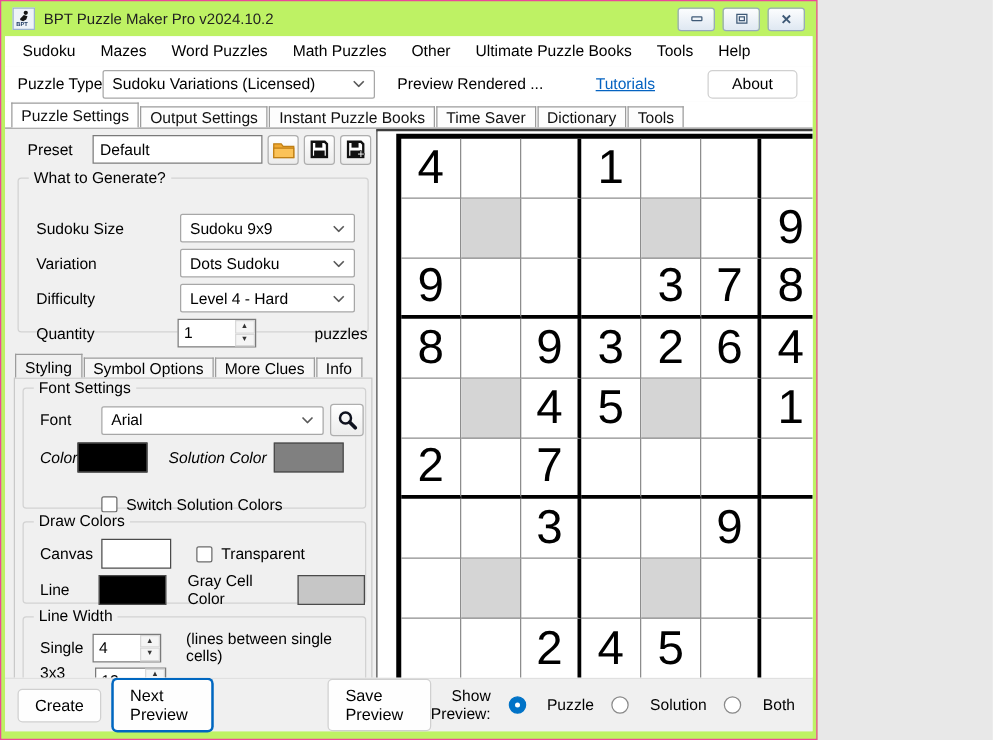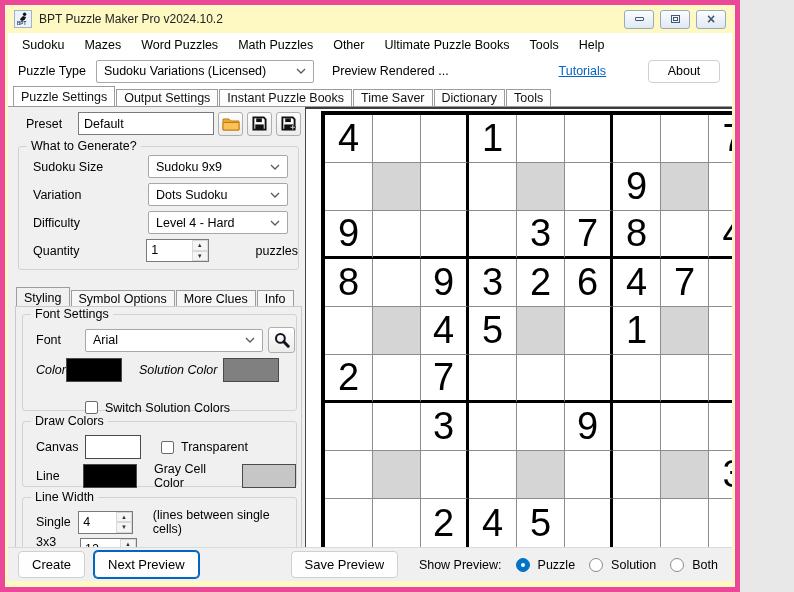--- a/index.html
+++ b/index.html
@@ -1,20 +1,20 @@
 <!DOCTYPE html>
 <html><head>
 <meta charset="utf-8">
 <style>
   * { box-sizing: border-box; margin: 0; padding: 0; }
   html,body { width:794px; height:592px; }
   body { font-family: "Liberation Sans", sans-serif; background:#e8e8e8; }
 
-  .window { position:relative; width:740px; height:592px; background:#fef9c3;
-            border:5px solid #ec4899; overflow:hidden; }
+  .window { position:relative; width:654px; height:592px; background:#bef264;
+            border:1px solid #ec4899; overflow:hidden; }
 
   
   .titlebar { height:28px; display:flex; align-items:center; padding:0 9px; gap:7px; }
   .app-icon { width:18px; height:18px; background:#eef3f9; border:1px solid #9db4cf; display:flex; align-items:center; justify-content:center; }
   .title-text { font-size:12px; color:#222; }
   .win-btns { margin-left:auto; display:flex; gap:6px; }
   .win-btn { width:30px; height:19px; border:1px solid #97a9bd; border-radius:3px;
              background:linear-gradient(#fcfdfe,#dfe8f2); display:flex; align-items:center;
              justify-content:center; color:#3f5a77; }
   .min-glyph { width:9px; height:4px; border:1px solid #3f5a77; border-radius:1px; }
@@ -23,21 +23,21 @@
   .close-glyph { font-size:14px; font-weight:bold; line-height:1; margin-top:-1px; }
 
   
   .app { position:absolute; left:3px; right:3px; top:28px; bottom:6px; background:#f0f0f0;
          display:flex; flex-direction:column; }
 
   .menubar { background:#fff; height:24px; display:flex; align-items:center; padding-left:4px; font-size:12.5px; flex:0 0 auto; }
   .menu-item { padding:4px 10px; cursor:default; }
 
   .typerow { background:#fff; height:28px; display:flex; align-items:center; font-size:12.5px; padding:0 12px 0 10px; flex:0 0 auto; }
-  .typerow .lbl { margin-right:10px; }
+  .typerow .lbl { }
   .combo { height:23px; background:#fff; border:1px solid #a7a7a7; border-radius:2px;
            display:flex; align-items:center; justify-content:space-between; padding:0 7px; font-size:12.5px; }
   .type-combo { width:218px; }
   .status-text { margin-left:18px; }
   .tutorials { margin-left:auto; color:#0563c1; text-decoration:underline; font-size:12.5px; }
   .about-btn { margin-left:42px; width:72px; height:23px; background:#fff; border:1px solid #d0d0d0;
                border-radius:4px; font-size:12.5px; display:flex; align-items:center; justify-content:center; }
 
   .tabstrip { background:#fff; height:21px; display:flex; align-items:flex-end; padding-left:5px; font-size:12.5px; flex:0 0 auto; }
   .tab { border:1px solid #9c9c9c; border-bottom:none; background:#fdfdfd; padding:1px 7px 2px; margin-right:1px; height:17px; color:#111; }
@@ -52,21 +52,21 @@
   .preset-row { margin-top:5px; height:23px; padding-left:12px; }
   .preset-row .lbl { width:52px; }
   .textbox { width:136px; height:23px; background:#fff; border:1px solid #7a7a7a; padding:0 5px; display:flex; align-items:center; }
   .icon-btn { width:25px; height:24px; margin-left:4px; border:1px solid #aeaeae; border-radius:3px;
               background:linear-gradient(#ffffff,#ececec); display:flex; align-items:center; justify-content:center; position:relative; }
   .icon-btn:first-of-type { margin-left:5px; }
 
   .group { position:relative; border:1px solid #d2d2d2; border-radius:3px; background:#f0f0f0; }
   .gtitle { position:absolute; top:-8px; left:8px; background:#f0f0f0; padding:0 4px; font-size:12.5px; }
 
-  .gen-group { margin:11px 0 0 4px; width:281px; height:124px; padding-top:8px; }
+  .gen-group { margin:11px 0 0 4px; width:281px; height:124px; padding-top:28px; }
   .gen-row { height:23px; margin:0 0 5px 0; padding-left:14px;gap:39px; }
   .gen-row .lbl { width:76px; }
   .gen-combo { width:140px; }
   .spin { height:23px; background:#fff; border:1px solid #7a7a7a; display:flex; }
   .spin .val { flex:1; padding:3px 4px 0; font-size:12.5px; }
   .spin-btns { width:16px; display:flex; flex-direction:column; }
   .spin-btns span { flex:1; font-size:6px; display:flex; align-items:center; justify-content:center;
                     color:#333; background:#f5f5f5; border:1px solid #d9d9d9; }
   .qty-spin { width:64px; }
   .suffix { margin-left:8px; }
@@ -115,21 +115,21 @@
   .scell.lr { border-bottom:none; }
 
   
   .footer { flex:0 0 34px; background:#f0f0f0; border-top:1px solid #dadada;
             display:flex; align-items:center; padding:0 14px 0 10px; font-size:12.5px; }
   .btn { background:#fefefe; border:1px solid #d0d0d0; border-radius:4px; padding:5px 13px; font-size:13px; }
   .btn.focused { border:1px solid #0067c0; box-shadow:0 0 0 1px #0067c0; }
   .gap-sm { margin-left:9px; }
   .save-btn { margin-left:92px; }
   .preview-opts { margin-left:auto; display:flex; align-items:center; gap:14px;text-align:right; }
-  .radio-item { display:flex; align-items:center; gap:8px; }
+  .radio-item { display:flex; align-items:center; gap:17px; }
   .radio { width:14px; height:14px; border-radius:50%; border:1px solid #8a8a8a; background:#fff; position:relative; flex:0 0 auto; }
   .radio.checked { background:#0173c7; border-color:#0173c7; }
   .radio.checked::after { content:""; position:absolute; inset:4px; border-radius:50%; background:#fff; }
 
   .chev { flex:0 0 auto; margin-left:6px; }
 </style>
 </head>
 <body>
 
 <div class="window">

